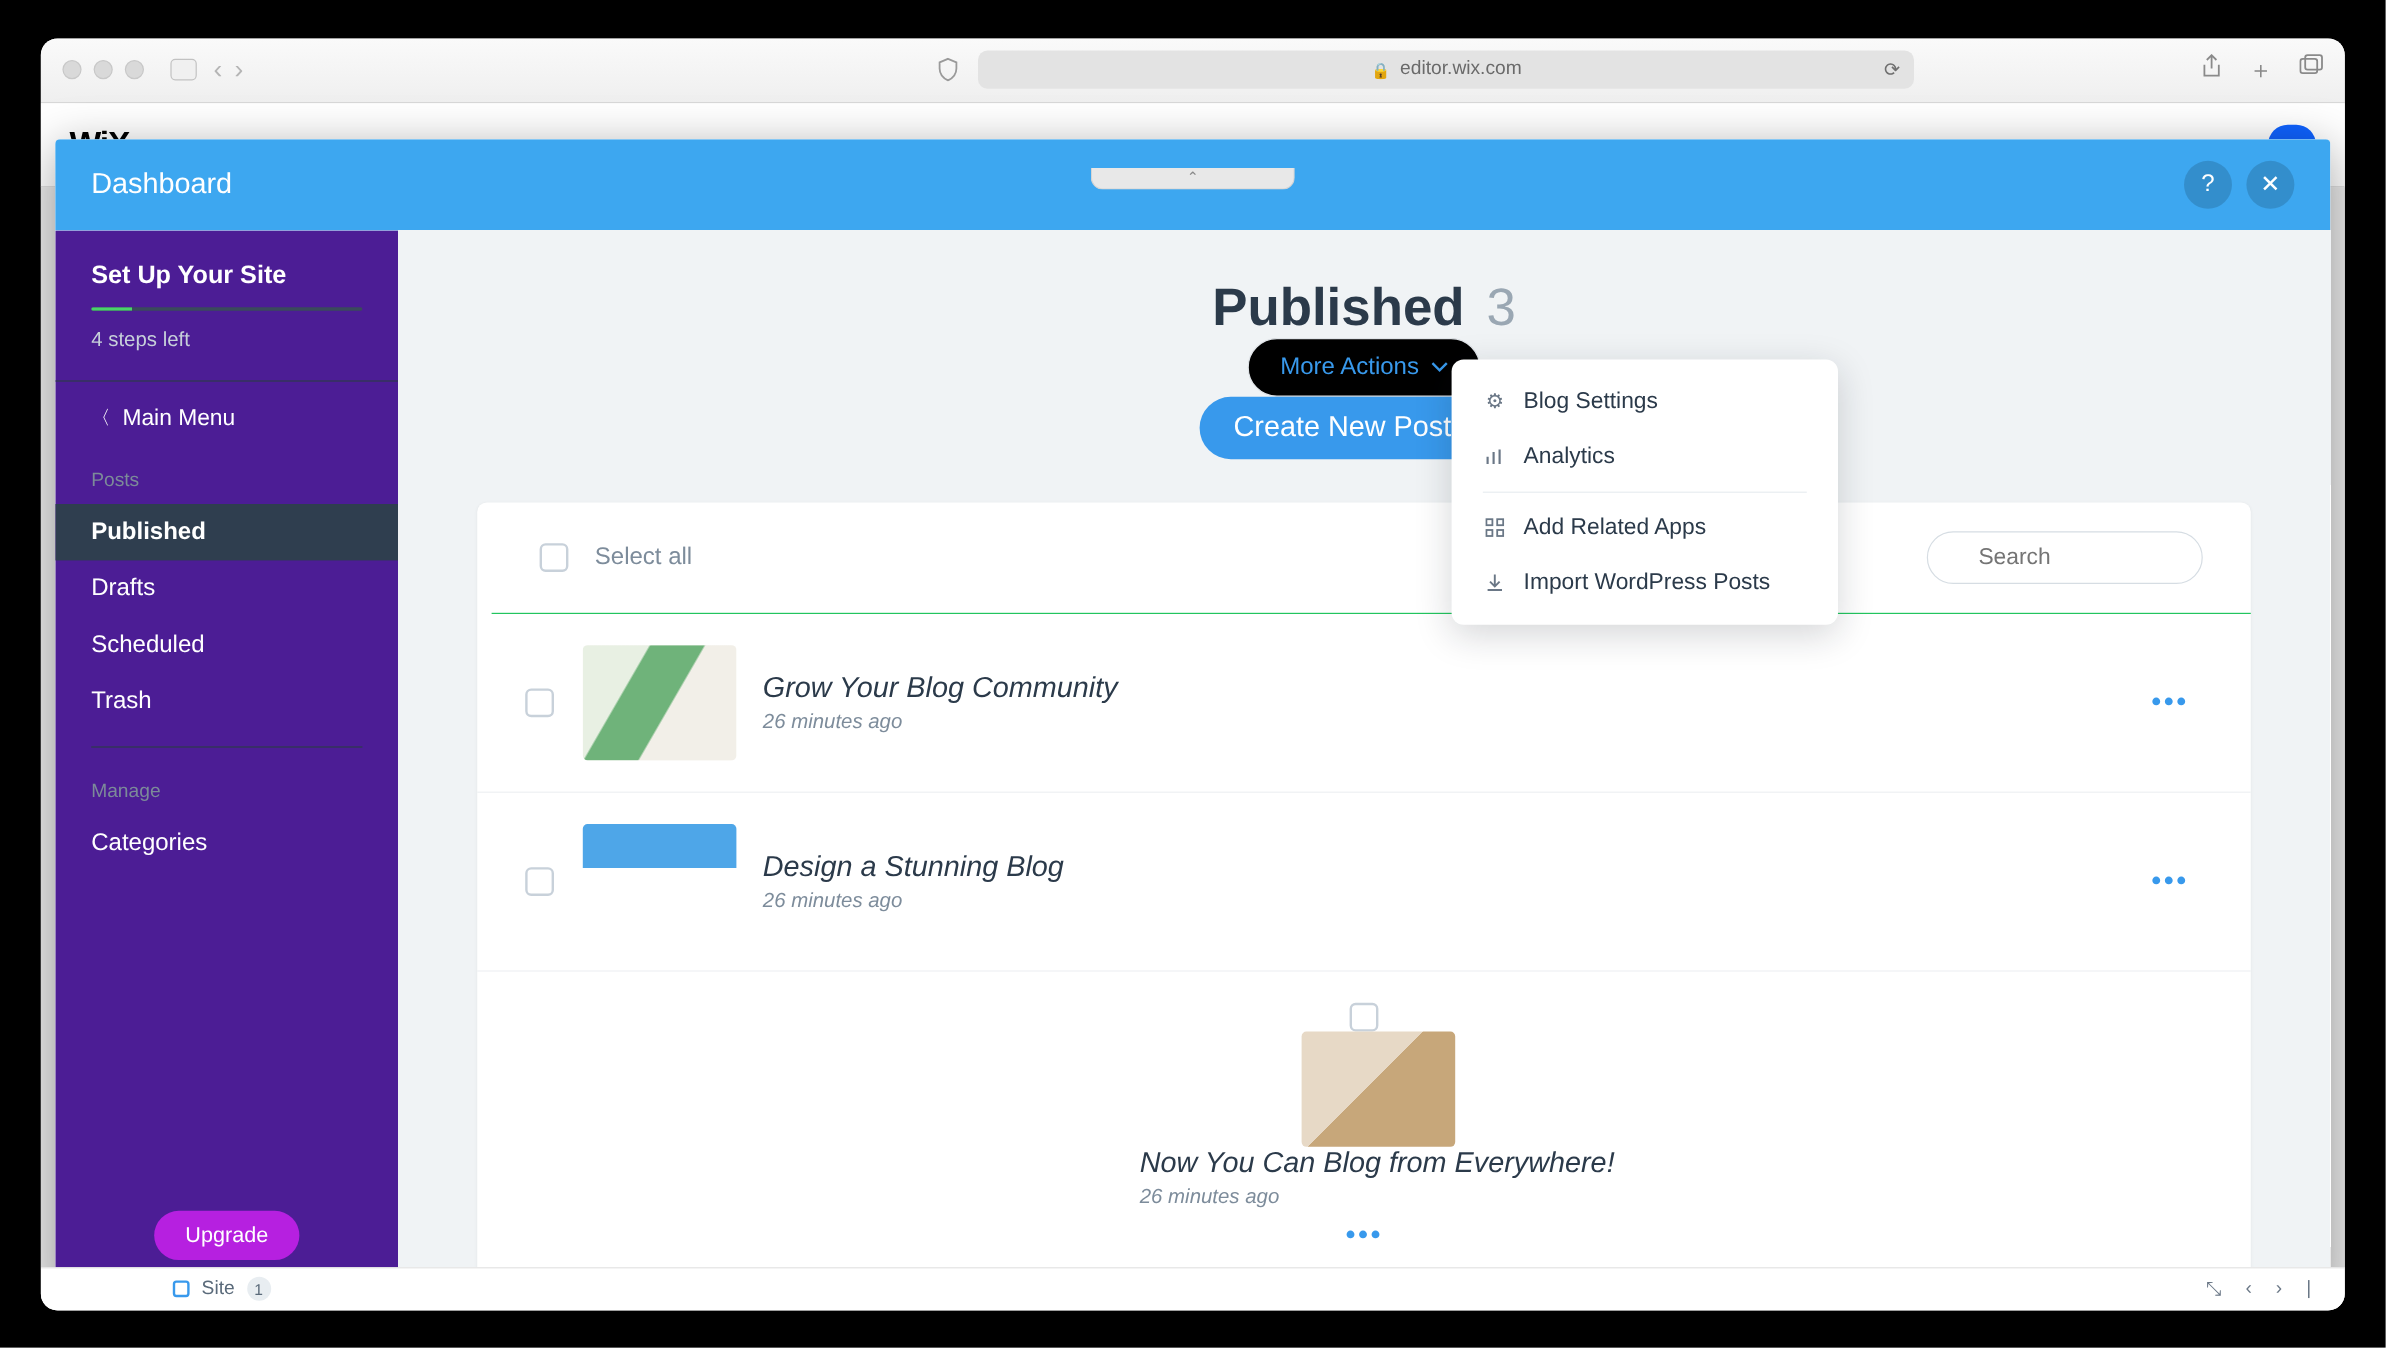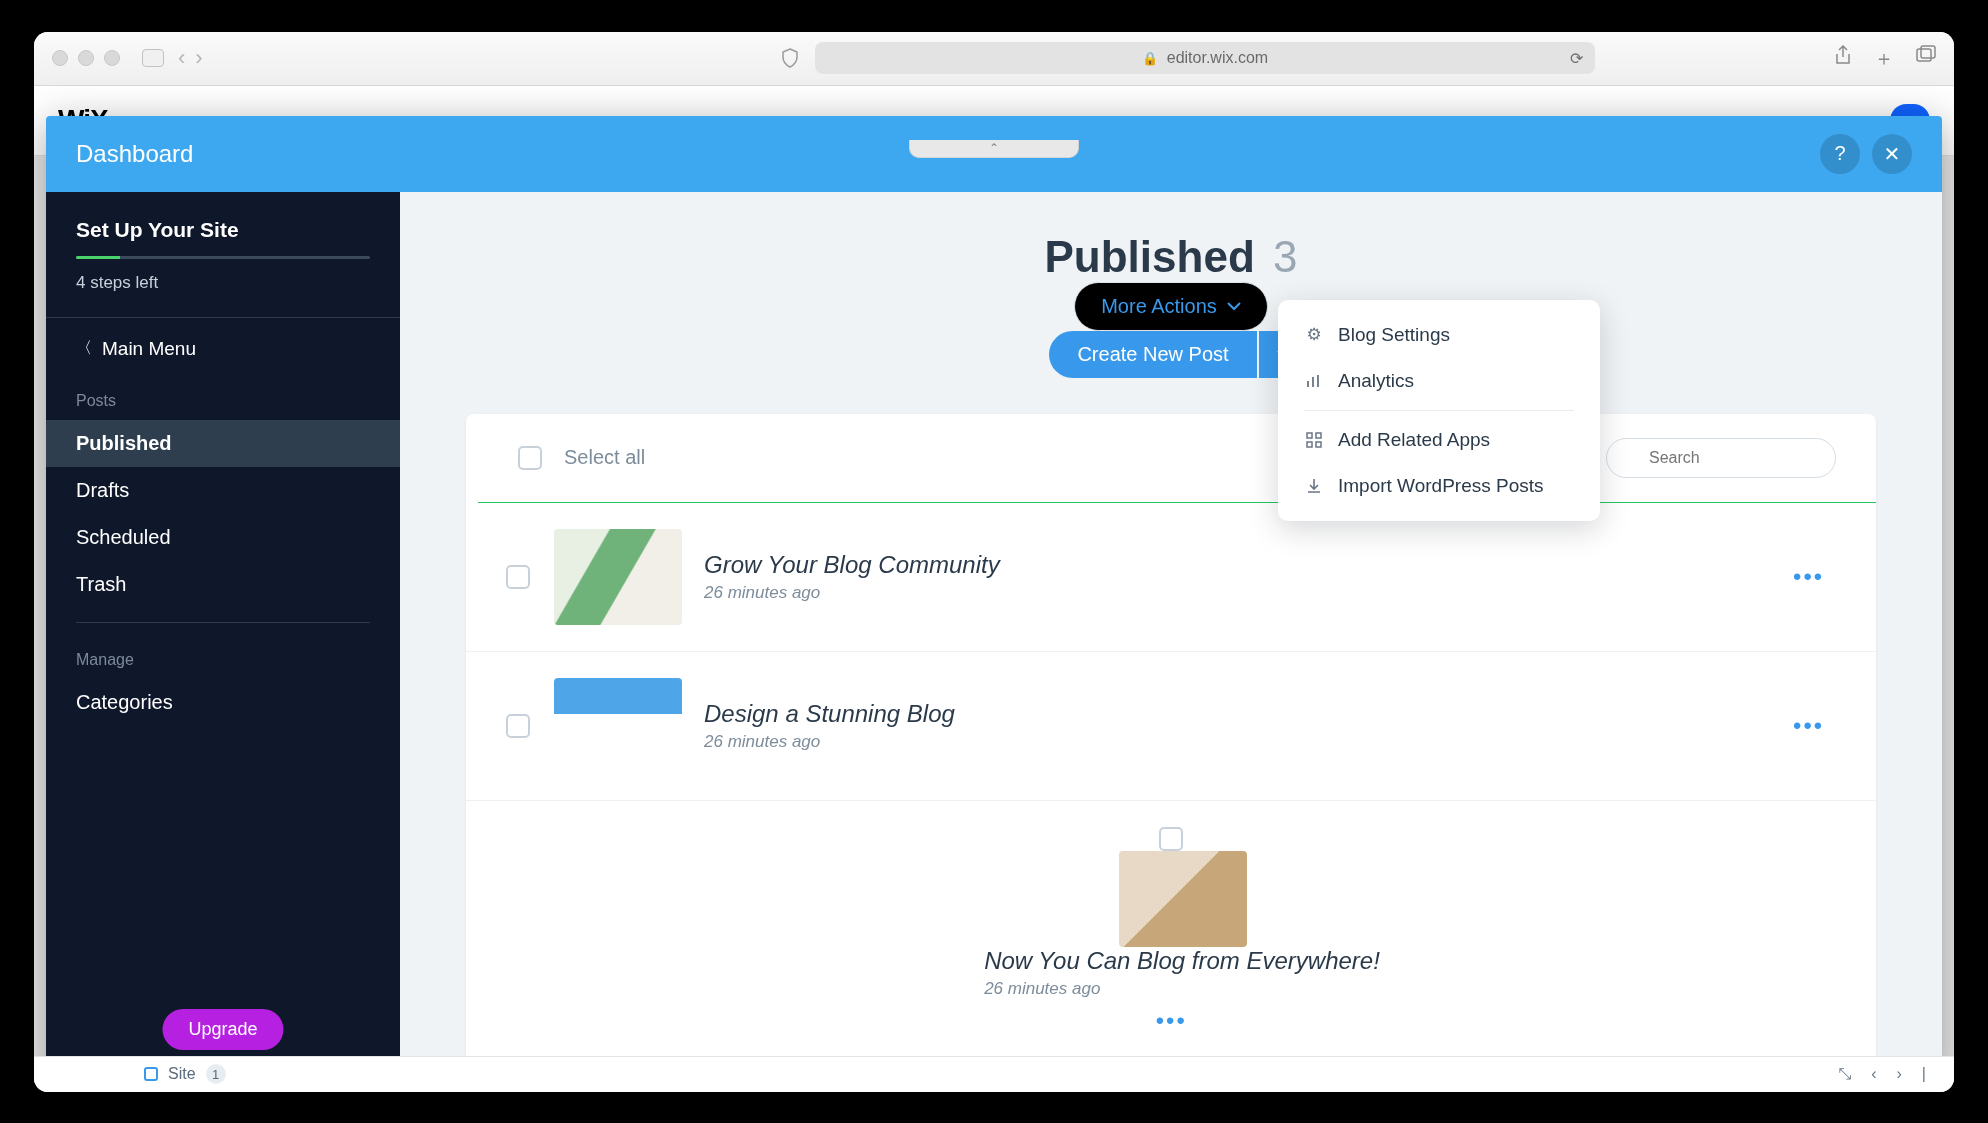--- a/index.html
+++ b/index.html
@@ -122,22 +122,22 @@
   color:#fff;
   font-size: 20px;
   margin-left: 12px;
   cursor:pointer;
 }
 
 .dash-body { flex:1; display:flex; overflow:hidden; }
 
 
 .sidebar {
-  width: 354px;
-  background: #0f172a;
+  width: 286px;
+  background: #4c1d95;
   color: #fff;
   display:flex;
   flex-direction: column;
   position: relative;
 }
 .setup-card {
   padding: 26px 30px 24px;
   border-bottom: 1px solid #2d3b4b;
 }
 .setup-card .t { font-size: 21px; font-weight: 600; margin-bottom: 14px; }
@@ -224,21 +224,21 @@
 }
 .create-post-wrap {
   display:flex;
   margin-left: 16px;
 }
 .create-post-btn {
   background:#3899ec;
   color:#fff;
   border-radius: 30px 0 0 30px;
   padding: 12px 28px;
-  font-size: 20px;
+  font-size: 24px;
   cursor:pointer;
 }
 .create-post-drop {
   background:#3899ec;
   color:#fff;
   border-radius: 0 30px 30px 0;
   padding: 12px 18px;
   margin-left: 2px;
   cursor:pointer;
   display:flex;align-items:center;
@@ -265,21 +265,21 @@
 .select-all-label {
   margin-left: 22px;
   font-size: 20px;
   color: #7d8c9b;
 }
 .list-header .spacer{flex:1;}
 .search-box {
   border: 1px solid #d6dde3;
   border-radius: 24px;
   padding: 10px 20px 10px 42px;
-  font-size: 16px;
+  font-size: 19px;
   color:#7d8c9b;
   width: 230px;
   position:relative;
 }
 .search-wrap { position:relative; }
 .search-wrap .mag {
   position:absolute; left:14px; top:50%; transform:translateY(-50%);
   color:#7d8c9b; font-size:18px;
 }
 

